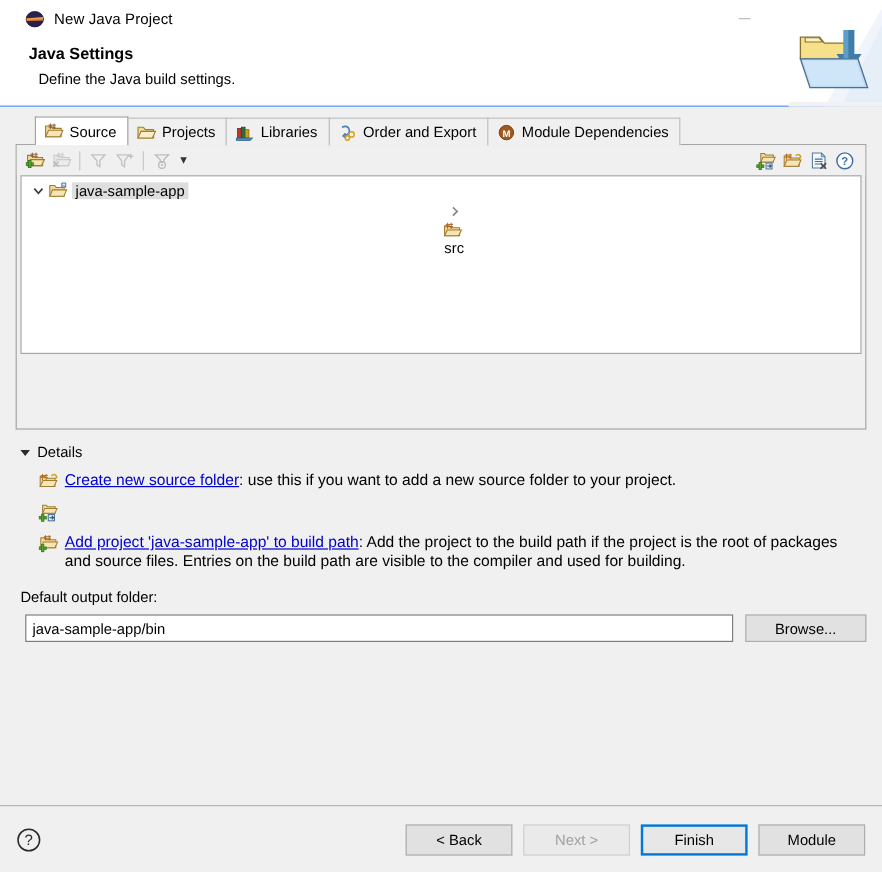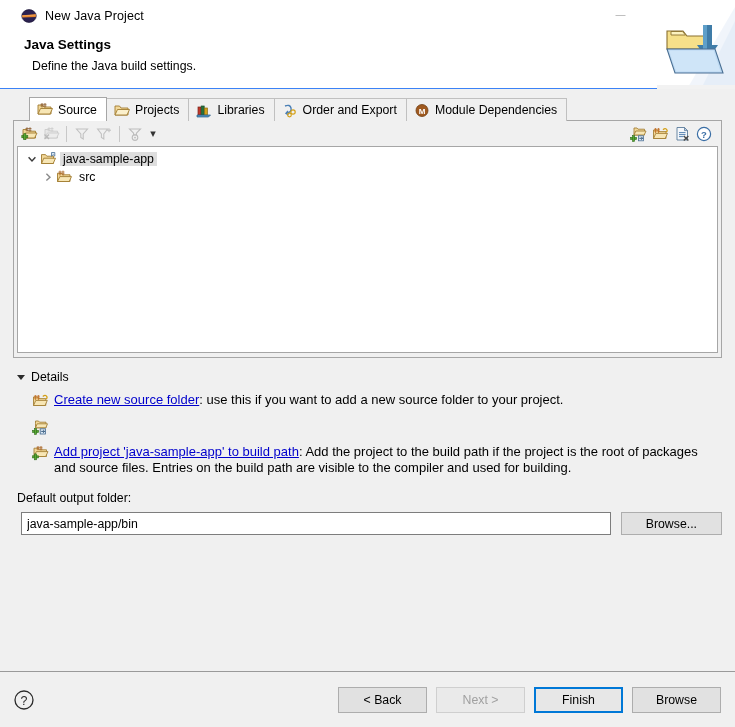--- a/index.html
+++ b/index.html
@@ -152,34 +152,34 @@
   .tool-caret {
     width: 14px; height: 18px;
     display: flex; align-items: center; justify-content: center;
   }
   .tool-spacer { flex: 1 1 auto; }
 
   .treebox {
     background: #ffffff;
     border: 1px solid #a6a6a6;
     margin: 0 3px 3px 3px;
-    height: 207px;
+    height: 149px;
     position: relative;
     overflow: hidden;
     padding-top: 3px;
   }
   .tree-row {
     display: flex;
     align-items: center;
     height: 18px;
     padding-left: 6px;
     font-size: 12.3px;
     white-space: nowrap;
   }
-  .tree-row.indent { padding-left: 22px; }
+  .tree-row.indent { padding-left: 22px; flex-direction: column; }
   .tree-arrow {
     width: 16px; height: 16px;
     display: flex; align-items: center; justify-content: center;
     flex: 0 0 auto;
     color: #3a3a3a;
   }
   .tree-ico { width: 17px; height: 16px; flex: 0 0 auto; margin-right: 3px; position: relative;}
   .tree-label { padding: 0 3px; }
   .tree-label.selected { background: #dedede; }
 
@@ -646,16 +646,16 @@
     <span class="footer-help">
       <svg width="22" height="22" viewBox="0 0 22 22">
         <circle cx="11" cy="11" r="9" fill="none" stroke="#2b2b2b" stroke-width="1.3"></circle>
         <text x="11" y="15.5" font-family="Liberation Sans, sans-serif" font-size="12.5" fill="#2b2b2b" text-anchor="middle">?</text>
       </svg>
     </span>
     <span class="footer-spacer"></span>
     <button class="fbtn">&lt; Back</button>
     <button class="fbtn disabled" disabled="">Next &gt;</button>
     <button class="fbtn default">Finish</button>
-    <button class="fbtn">Browse</button>
+    <button class="fbtn">Module</button>
   </div>
 
 </div>
 
 </body></html>

